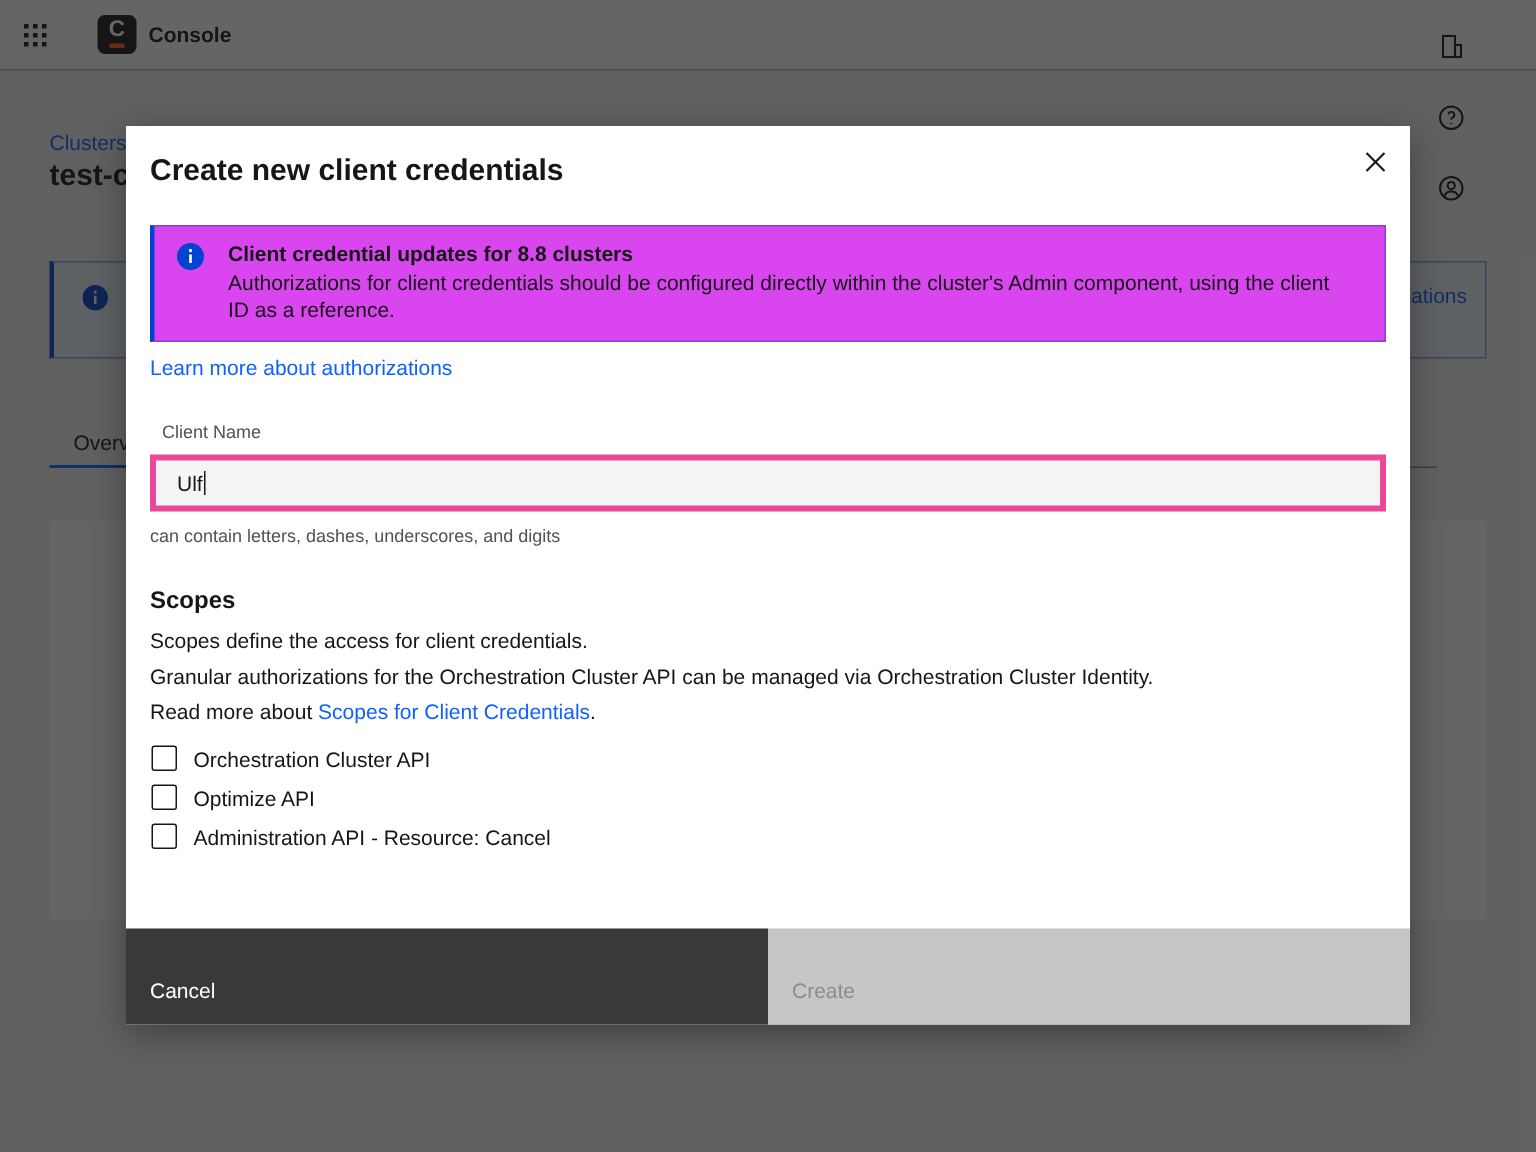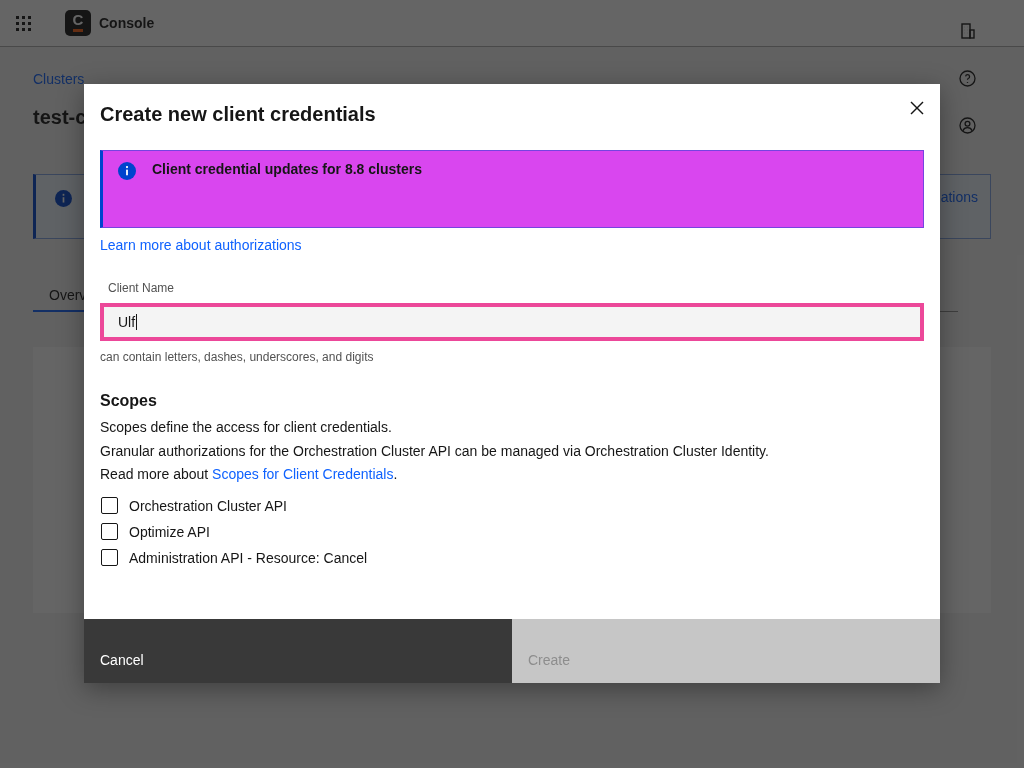--- a/index.html
+++ b/index.html
@@ -15,21 +15,21 @@
   .grid9 i { width:3px; height:3px; background:#161616; border-radius:0; margin:auto; }
   .logo { width:26px; height:26px; background:#161616; border-radius:5px; margin-left:18px; position:relative; display:flex; align-items:flex-start; justify-content:center; }
   .logo .c { color:#ffffff; font-size:15px; font-weight:bold; line-height:20px; }
   .logo .bar { position:absolute; bottom:4px; left:8px; width:10px; height:3px; background:#fc5d0d; }
   .app-name { margin-left:8px; font-size:14px; font-weight:700; }
   .topbar-right { margin-left:auto; display:flex; align-items:center;flex-direction:column; }
   .org-label { font-size:14px; margin-right:14px; }
   .icon-btn { width:48px; height:47px; display:flex; align-items:center; justify-content:center; cursor:pointer; }
   .icon-btn svg { display:block; }
 
-  .breadcrumb { position:absolute; left:33px; top:71px; font-size:14px; color:#0f62fe; cursor:pointer; }
+  .breadcrumb { position:absolute; left:33px; top:87px; font-size:14px; color:#0f62fe; cursor:pointer; }
   .page-title { position:absolute; left:33px; top:106px; font-size:20px; color:#161616; }
 
   .bg-banner { position:absolute; left:33px; top:174px; width:958px; height:65px; background:#edf5ff; border:1px solid rgba(0,67,206,.45); border-left:3px solid #0043ce; }
   .bg-banner .info-ic { position:absolute; left:19px; top:15px; }
   .bg-banner .banner-link { position:absolute; right:12px; top:14px; font-size:14px; color:#0f62fe; cursor:pointer; white-space:nowrap; }
 
   .tabbar { position:absolute; left:33px; top:280px; width:925px; height:32px; border-bottom:1px solid #8d8d8d; }
   .tab { position:absolute; left:0; top:0; height:32px; padding:0 16px; font-size:14px; display:flex; align-items:center; border-bottom:2px solid #0f62fe; }
 
   .panel { position:absolute; left:33px; top:347px; width:958px; height:266px; background:#ffffff; }
@@ -171,20 +171,21 @@
 
   <h2 class="modal-title">Create new client credentials</h2>
 
   <div class="notif">
     <svg class="info-ic" width="18" height="18" viewBox="0 0 16 16">
       <circle cx="8" cy="8" r="8" fill="#0043ce"></circle>
       <rect x="7.2" y="6.8" width="1.6" height="5" fill="#ffffff"></rect>
       <rect x="7.2" y="3.6" width="1.6" height="1.8" fill="#ffffff"></rect>
     </svg>
     <div class="notif-title">Client credential updates for 8.8 clusters</div>
+    <div class="notif-body">Authorizations for client credentials should be configured directly within the cluster's Admin component, using the client ID as a reference.</div>
   </div>
 
   <a class="learn-link">Learn more about authorizations</a>
 
   <label class="field-label">Client Name</label>
   <div class="text-input">
     <span>Ulf</span>
       <span class="caret"></span>
   </div>
   <div class="helper">can contain letters, dashes, underscores, and digits</div>

